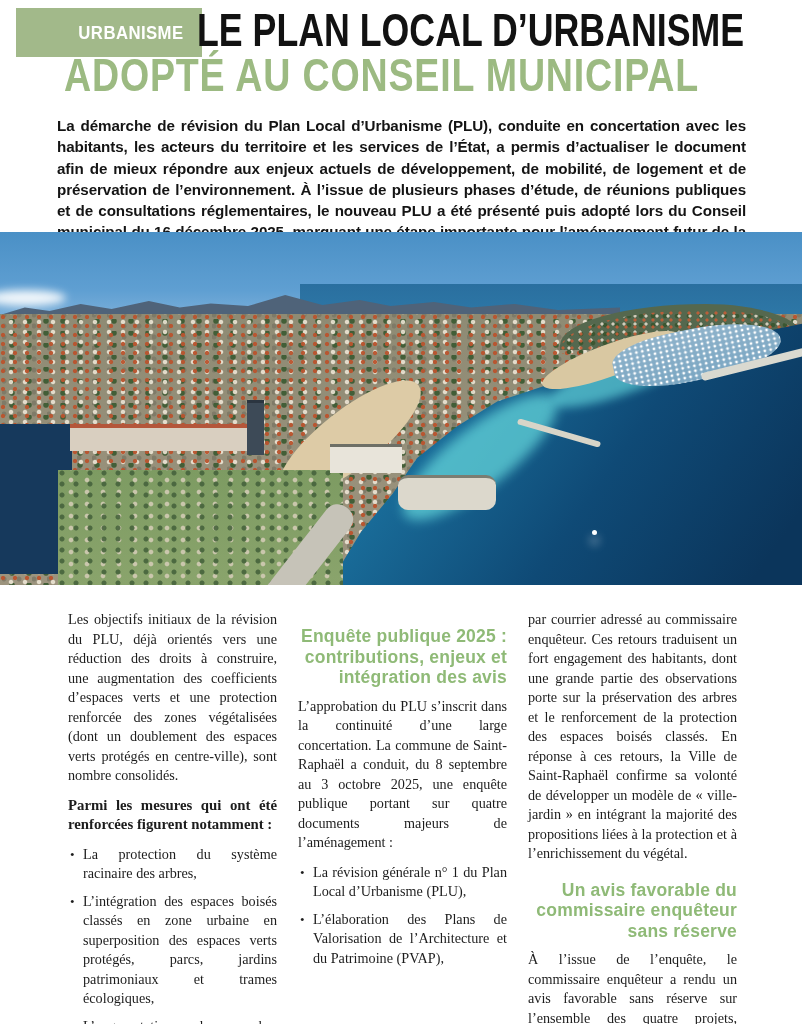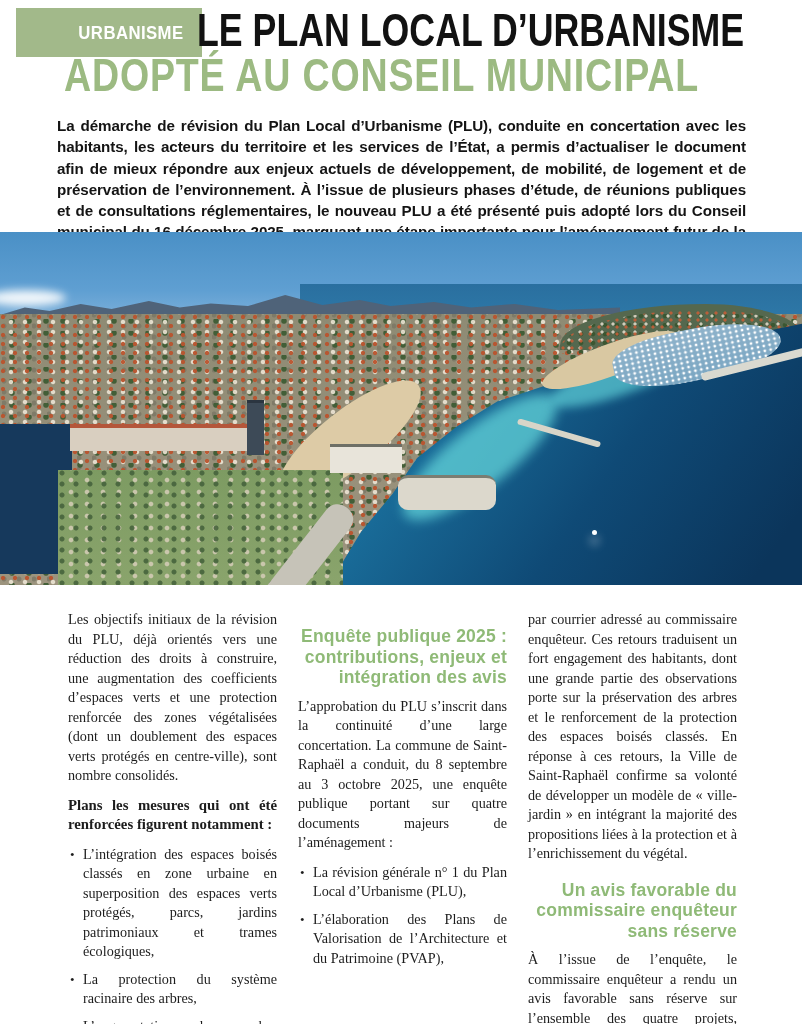--- a/index.html
+++ b/index.html
@@ -133,24 +133,24 @@
     <div class="bldgB"></div>
     <div class="bldgC"></div>
     <div class="pier"></div>
     <div class="sailboat"></div>
   </div>
 
   <div class="cols">
 
     <div class="col">
       <p>Les objectifs initiaux de la révision du PLU, déjà orientés vers une réduction des droits à construire, une augmentation des coefficients d’espaces verts et une protection renforcée des zones végétalisées (dont un doublement des espaces verts protégés en centre-ville), sont nombre consolidés.</p>
-      <p class="lead">Plans les mesures qui ont été renforcées figurent notamment :</p>
+      <p class="lead">Parmi les mesures qui ont été renforcées figurent notamment :</p>
       <ul class="bullets">
+        <li>La protection du système racinaire des arbres,</li>
         <li>L’intégration des espaces boisés classés en zone urbaine en superposition des espaces verts protégés, parcs, jardins patrimoniaux et trames écologiques,</li>
-        <li>La protection du système racinaire des arbres,</li>
         <li>L’augmentation du nombre minimal d’arbres à planter pour chaque projet de construction,</li>
 
       </ul>
 
     </div>
 
     <div class="col">
       <h3 class="ghead">Enquête publique 2025 : contributions, enjeux et intégration des avis</h3>
       <p>L’approbation du PLU s’inscrit dans la continuité d’une large concertation. La commune de Saint-Raphaël a conduit, du 8 septembre au 3 octobre 2025, une enquête publique portant sur quatre documents majeurs de l’aménagement :</p>
       <ul class="bullets">

